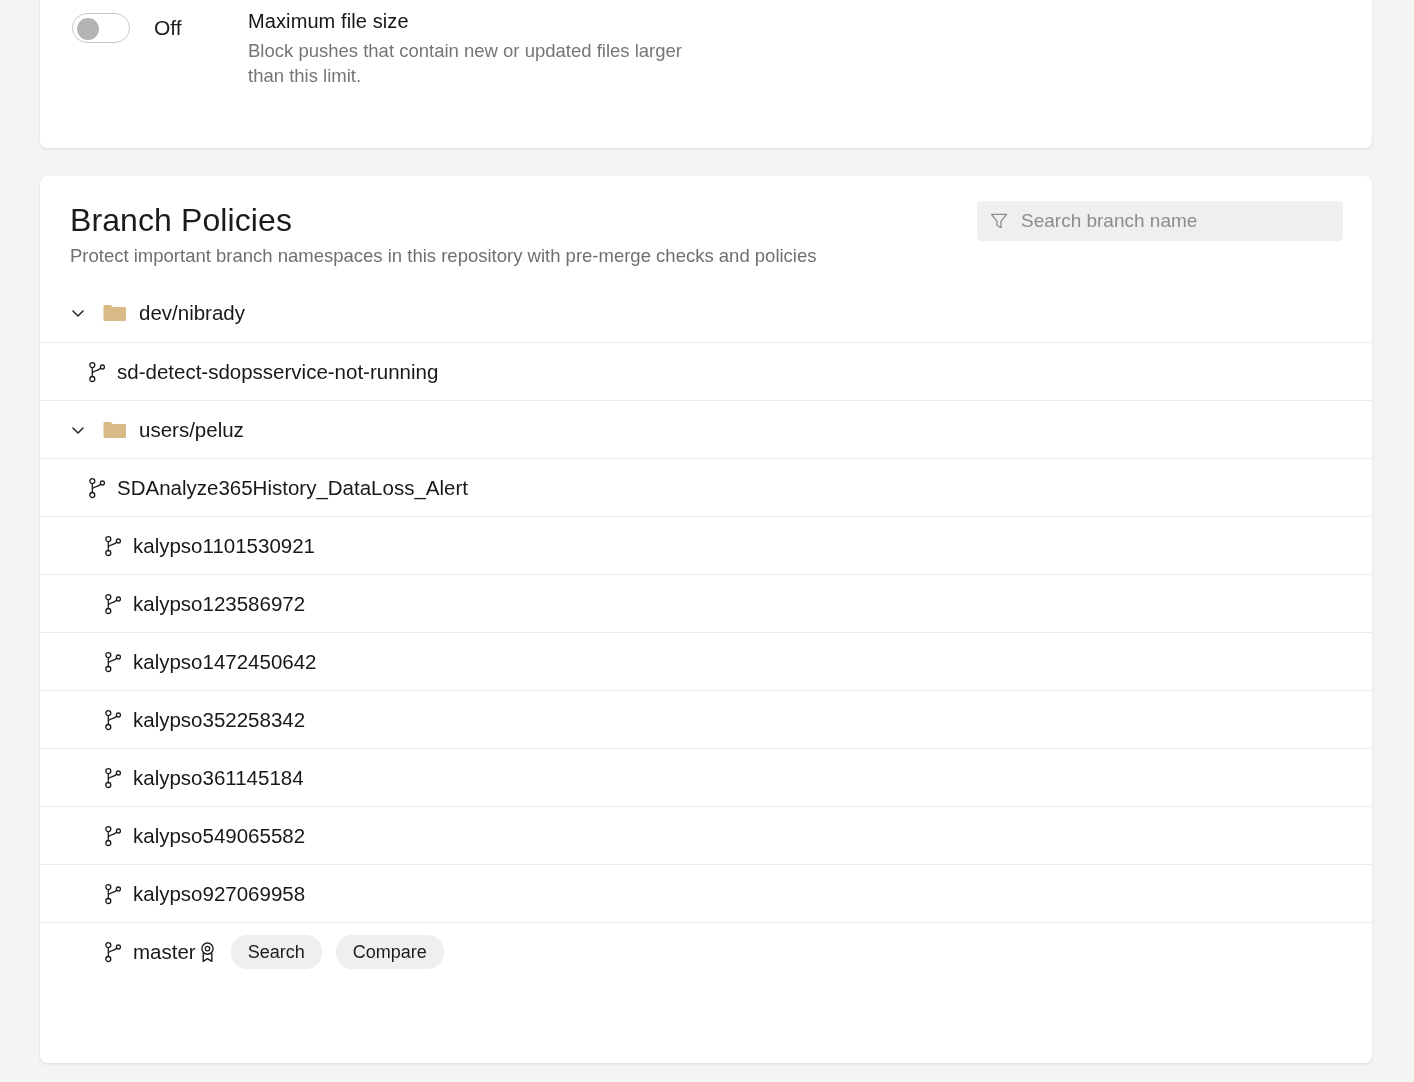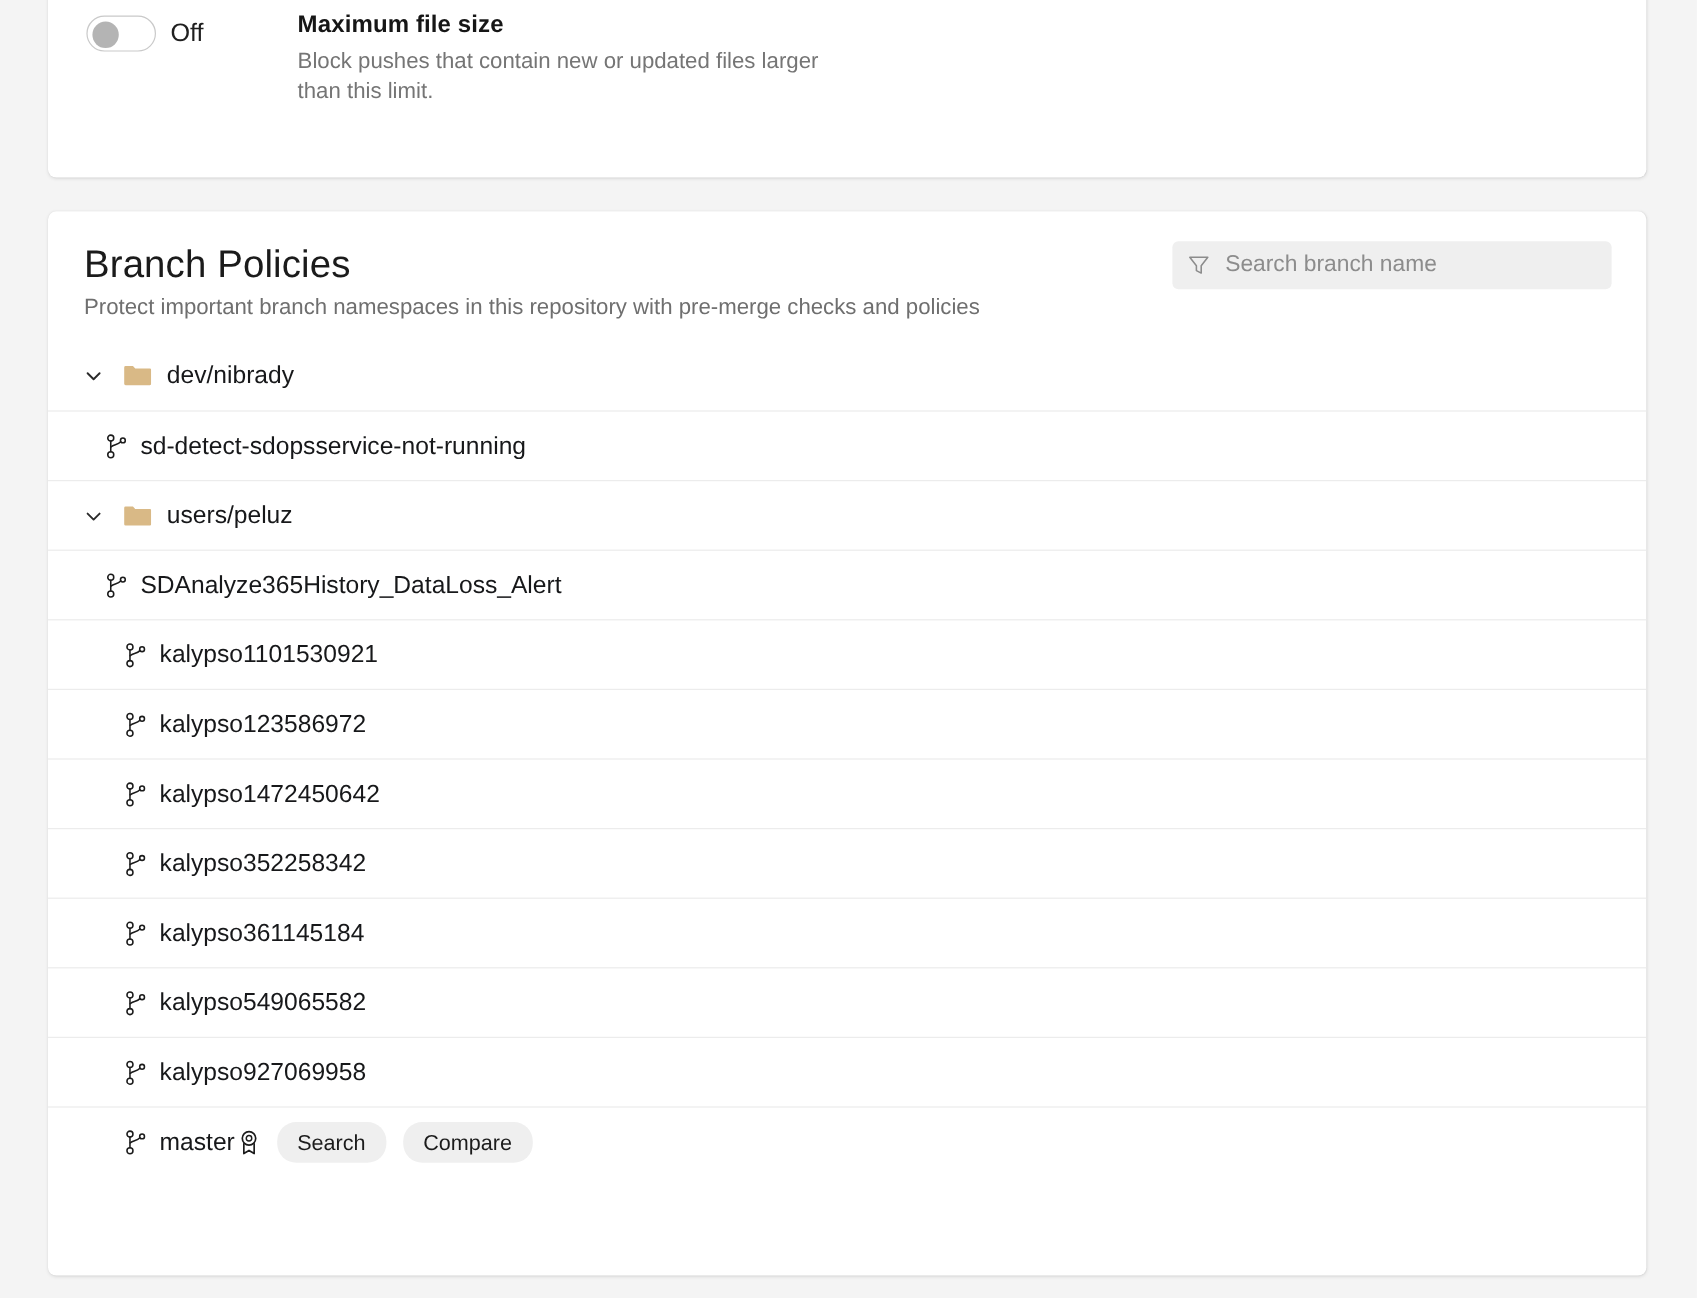--- a/index.html
+++ b/index.html
@@ -64,30 +64,30 @@
   .toggle .knob {
     position: absolute;
     left: 4px;
     top: 4px;
     width: 22px;
     height: 22px;
     border-radius: 50%;
     background: #b4b4b4;
   }
   .toggle-label {
-    margin-left: 12px;
+    margin-left: 24px;
     font-size: 21px;
     color: #1f1f1f;
     line-height: 30px;
   }
 
   .fs-text { padding-top: 2px; }
   .fs-title {
     font-size: 20px;
-    font-weight: bold;
+    font-weight: normal;
     color: #161616;
     letter-spacing: 0.1px;
     line-height: 26px;
   }
   .fs-desc {
     margin-top: 4px;
     font-size: 18.5px;
     color: #757575;
     line-height: 25px;
     max-width: 475px;

